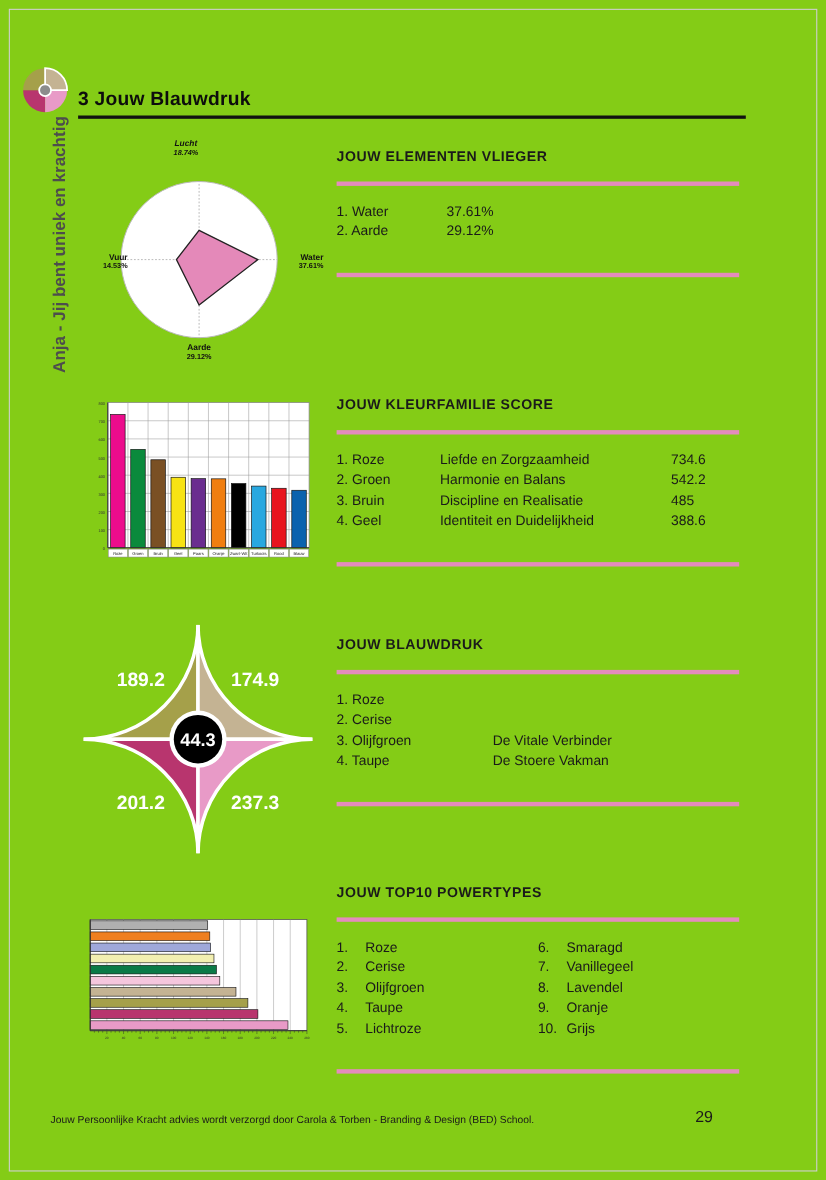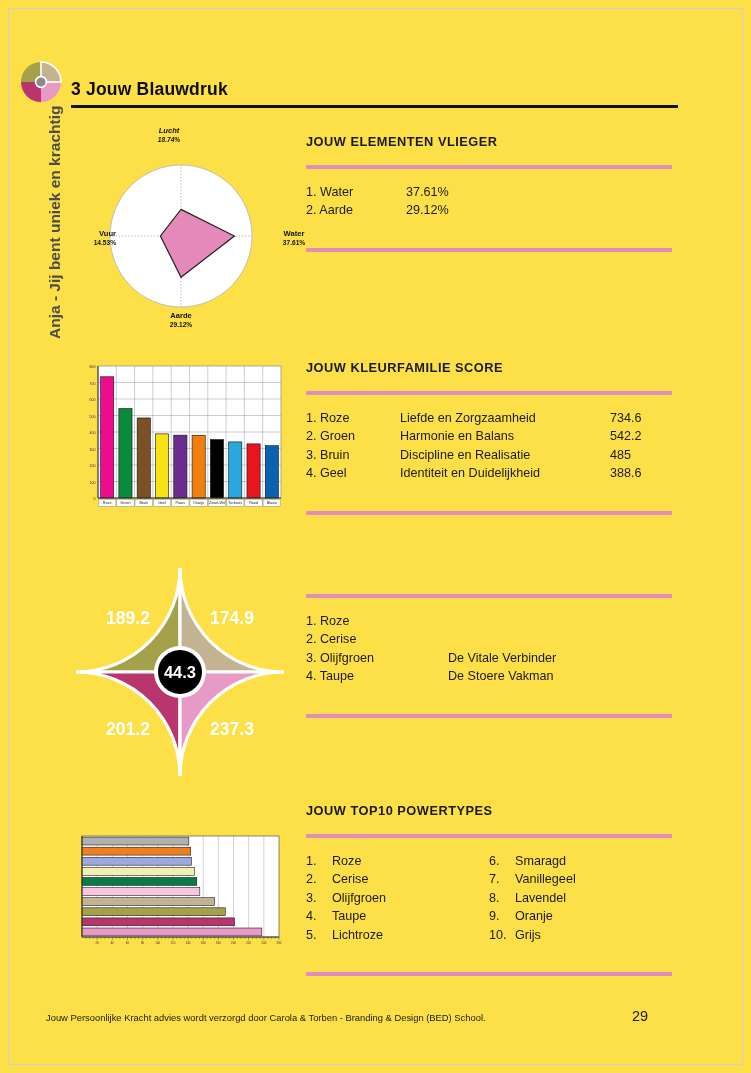--- a/index.html
+++ b/index.html
@@ -1,17 +1,17 @@
 <!DOCTYPE html>
 <html><head>
 <meta charset="utf-8">
 <style>
   html,body{margin:0;padding:0;background:#ffffff;}
   body{width:751px;height:1073px;font-family:"Liberation Sans",sans-serif;color:#1a1a1a;}
-  #page{position:relative;width:751px;height:1073px;box-sizing:border-box;background:#fde047;}
+  #page{position:relative;width:751px;height:1073px;box-sizing:border-box;background:#84cc16;}
   #page-frame{position:absolute;left:8px;top:8px;width:735px;height:1057px;border:1px solid #cfcfcf;box-sizing:border-box;}
 
   
   .logo{position:absolute;left:18px;top:60px;width:46px;height:44px;}
   .hdr-title{position:absolute;left:71px;top:79px;font-size:17.5px;font-weight:bold;letter-spacing:.2px;color:#0d0d0d;white-space:nowrap;}
   .hdr-rule{position:absolute;left:71px;top:105px;width:607px;height:3px;background:#111;}
 
   
   .side-text{position:absolute;left:-60px;top:215px;width:230px;
     transform:rotate(-90deg);transform-origin:center center;
@@ -87,21 +87,21 @@
       <line x1="109" y1="108" x2="109" y2="37" stroke="#b0b0b0" stroke-width="0.8" stroke-dasharray="1.6,1.6"></line>
       <line x1="109" y1="108" x2="180" y2="108" stroke="#b0b0b0" stroke-width="0.8" stroke-dasharray="1.6,1.6"></line>
       <line x1="109" y1="108" x2="109" y2="179" stroke="#b0b0b0" stroke-width="0.8" stroke-dasharray="1.6,1.6"></line>
       <line x1="109" y1="108" x2="38" y2="108" stroke="#b0b0b0" stroke-width="0.8" stroke-dasharray="1.6,1.6"></line>
 
       <polygon points="109,81.4 162.4,108 109,149.3 88.4,108" fill="#e489b9" stroke="#222222" stroke-width="1.2"></polygon>
     </svg>
     <div class="lbl" style="left:66px;top:-2px;width:62px;font-style:italic;">
       <span>Lucht</span><span class="v">18.74%</span>
     </div>
-    <div class="lbl" style="left:174px;top:101px;width:48px;text-align:center;margin-left:24px;">
+    <div class="lbl" style="left:174px;top:101px;width:48px;text-align:right;">
       <span>Water</span><span class="v">37.61%</span>
     </div>
     <div class="lbl" style="left:78px;top:183px;width:62px;">
       <span>Aarde</span><span class="v">29.12%</span>
     </div>
     <div class="lbl" style="left:-4px;top:101px;width:48px;text-align:right;">
       <span>Vuur</span><span class="v">14.53%</span>
     </div>
   </div>
 
@@ -317,20 +317,21 @@
       <div class="prow">
         <div class="c1">4. Geel</div>
         <div class="c2">Identiteit en Duidelijkheid</div>
         <div class="c3">388.6</div>
       </div>
     </div>
     <div class="panel-rule bottom"></div>
   </div>
 
   <div class="panel" style="top:578px;">
+    <div class="panel-title">JOUW BLAUWDRUK</div>
     <div class="panel-rule"></div>
     <div class="panel-body">
       <div class="prow bd">
         <div class="c1">1. Roze</div>
       </div>
       <div class="prow bd">
         <div class="c1">2. Cerise</div>
       </div>
       <div class="prow bd">
         <div class="c1">3. Olijfgroen</div>

